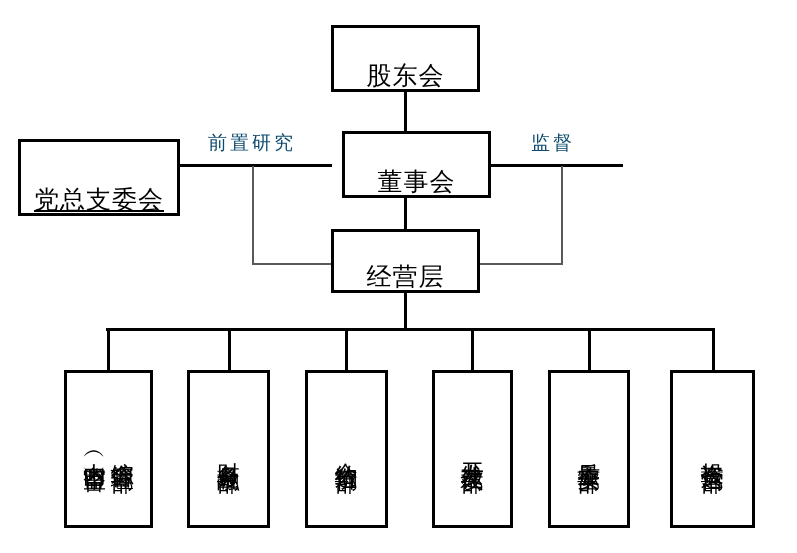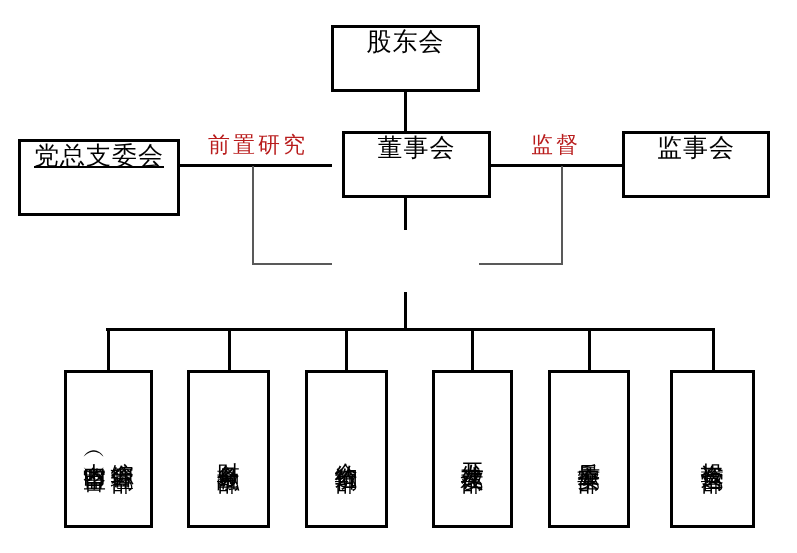--- a/index.html
+++ b/index.html
@@ -18,21 +18,21 @@
     overflow: hidden;
   }
 
   
   .node {
     position: absolute;
     box-sizing: border-box;
     border: 3px solid #000000;
     background: #ffffff;
     display: flex;
-    align-items: flex-start;
+    align-items: flex-end;
     justify-content: center;
     color: #000000;
     z-index: 3;
   }
   .node .label {
     font-family: "DejaVu Sans", sans-serif;
     font-size: 25px;
     line-height: 1.1;
     letter-spacing: 1px;
     white-space: nowrap;
@@ -75,23 +75,23 @@
   }
   .edge.h { height: 3px; }
   .edge.v { width: 3px; }
   .edge.gray.h { height: 2px; }
   .edge.gray.v { width: 2px; }
 
   
   .edge-caption {
     position: absolute;
     font-family: "DejaVu Serif", serif;
-    font-size: 22px;
+    font-size: 19px;
     letter-spacing: 3px;
-    color: #b91c1c;
+    color: #0c4a6e;
     white-space: nowrap;
     z-index: 4;
   }
 </style>
 </head>
 <body>
 
 <div id="chart-canvas">
 
   <div class="edge v" style="left:404px; top:92px; height:40px;"></div>
@@ -127,24 +127,24 @@
   </div>
 
   <div class="node" style="left:18px; top:139px; width:162px; height:77px;text-decoration:underline;">
     <span class="label">党总支委会</span>
   </div>
 
   <div class="node" style="left:342px; top:131px; width:149px; height:67px;">
     <span class="label">董事会</span>
   </div>
 
-  <div class="node" style="left:622px; top:131px; width:148px; height:67px;">
-    <span class="label">监事会</span>
+
+  <div class="node" style="left:331px; top:229px; width:149px; height:64px;">
+    <span class="label">经营层</span>
   </div>
-
 
   <div class="dept" style="left:64px; top:370px; width:89px; height:158px;">
     <span class="vlabel">综合管理部</span>
     <span class="vlabel sub">（内审监督）</span>
   </div>
 
   <div class="dept" style="left:187px; top:370px; width:83px; height:158px;">
     <span class="vlabel">财务金融部</span>
   </div>
 

